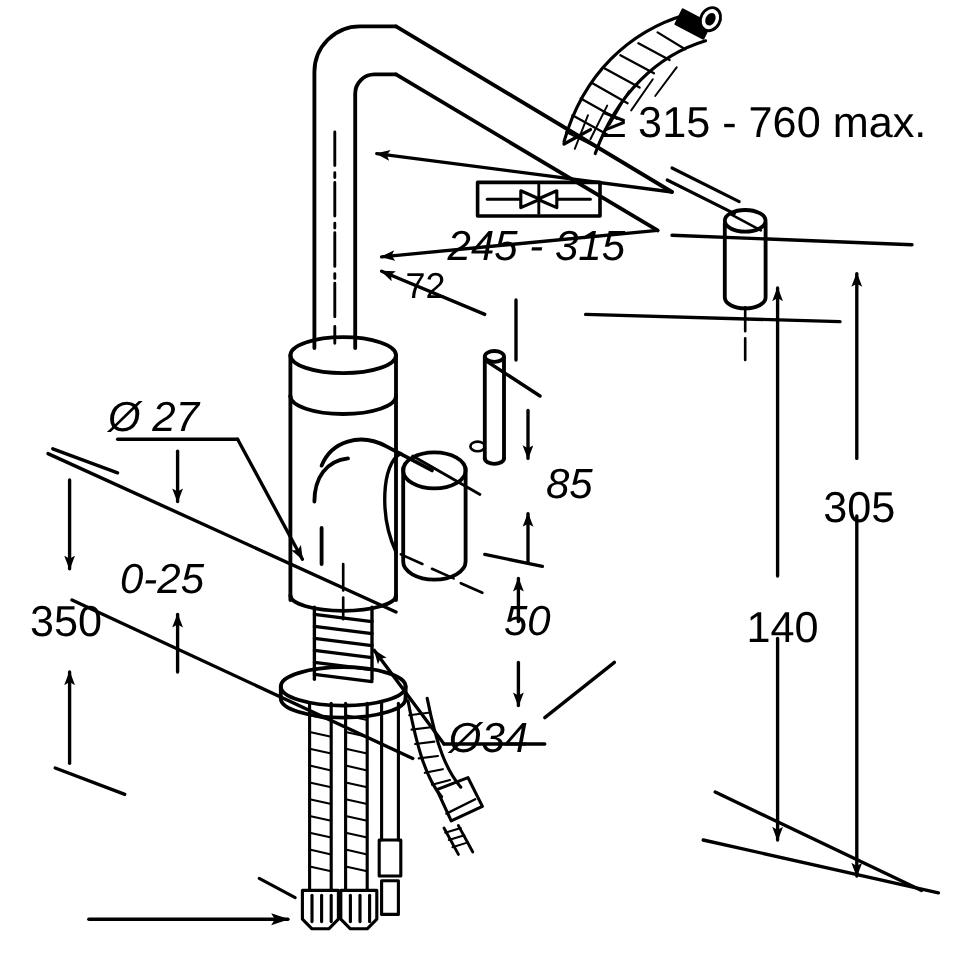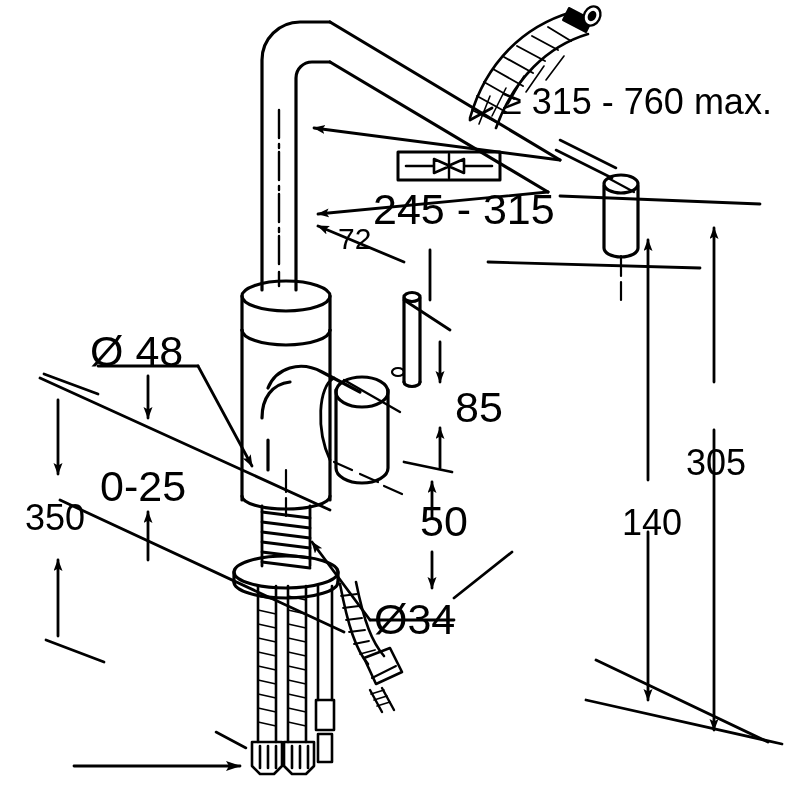--- a/index.html
+++ b/index.html
@@ -26,21 +26,21 @@
   }
   .dim-label {
     position: absolute;
     color: #000000;
     font-family: "Liberation Sans", sans-serif;
     white-space: nowrap;
     line-height: 1;
     user-select: none;
   }
   .sz-lg { font-size: 36px; }
-  .sz-md { font-size: 43px; }
+  .sz-md { font-size: 35px; font-style: italic; }
   .sz-sm { font-size: 30px; }
 </style>
 </head>
 <body>
 
 <div id="stage">
 
   <svg id="drawing" viewBox="0 0 800 800" xmlns="http://www.w3.org/2000/svg">
 
     <defs>
@@ -312,30 +312,30 @@
 
     </g>
   </svg>
 
   <div class="dim-label sz-lg" style="left:502px; top:84px;">≥ 315 - 760 max.</div>
 
   <div class="dim-label sz-md" style="left:373px; top:188px;">245 - 315</div>
 
   <div class="dim-label sz-sm" style="left:338px; top:224px;">72</div>
 
-  <div class="dim-label sz-md" style="left:90px; top:330px;">Ø 48</div>
+  <div class="dim-label sz-md" style="left:90px; top:330px;">Ø 27</div>
 
   <div class="dim-label sz-md" style="left:100px; top:465px;">0-25</div>
 
   <div class="dim-label sz-lg" style="left:25px; top:500px;">350</div>
 
   <div class="dim-label sz-md" style="left:455px; top:386px;">85</div>
 
   <div class="dim-label sz-md" style="left:420px; top:500px;">50</div>
 
   <div class="dim-label sz-md" style="left:374px; top:598px;">Ø34</div>
 
   <div class="dim-label sz-lg" style="left:622px; top:505px;">140</div>
 
-  <div class="dim-label sz-lg" style="left:686px; top:405px;margin-top:40px;">305</div>
+  <div class="dim-label sz-lg" style="left:686px; top:405px;">305</div>
 
 
 </div>
 
 </body></html>

